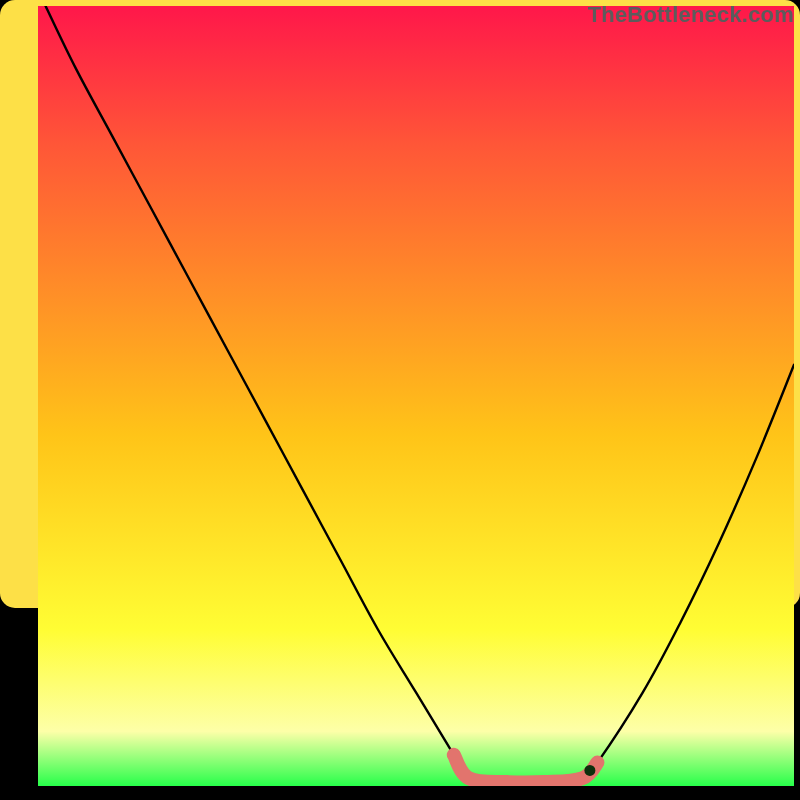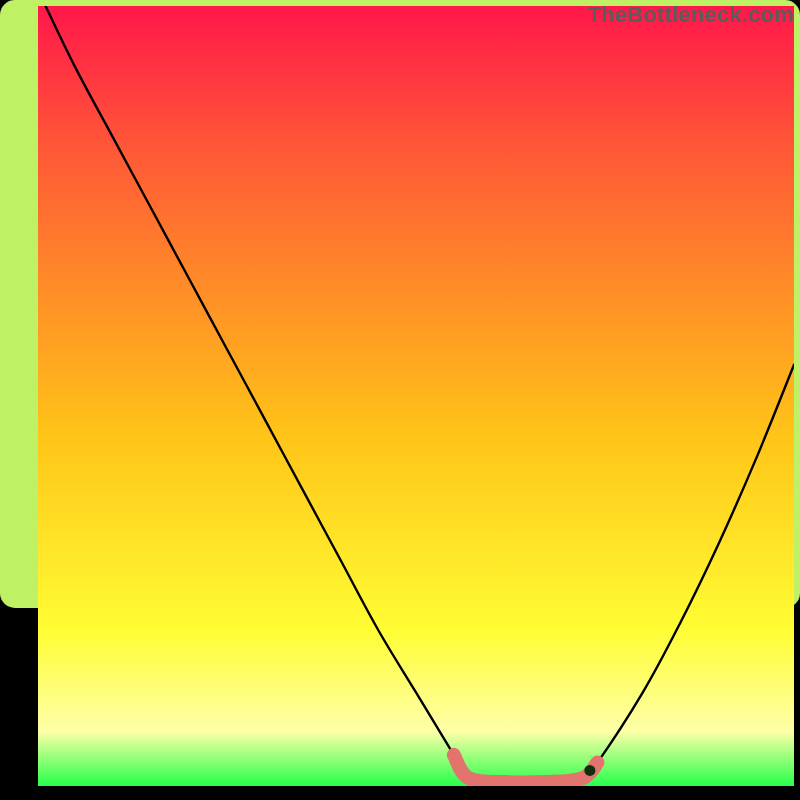--- a/index.html
+++ b/index.html
@@ -8,21 +8,21 @@
     width: 800px;
     height: 800px;
     overflow: hidden;
     background: #000;
     font-family: Arial, Helvetica, sans-serif;
   }
   .frame {
     position: relative;
     width: 800px;
     height: 608px;
-    background: #bef264;
+    background: #fde047;
     border-radius: 15px;
   }
   .plot-area {
     position: absolute;
     box-sizing: border-box;
   }
   .gradient {
     position: absolute;
     left: 0; top: 0; right: 0; bottom: 0;
   }

